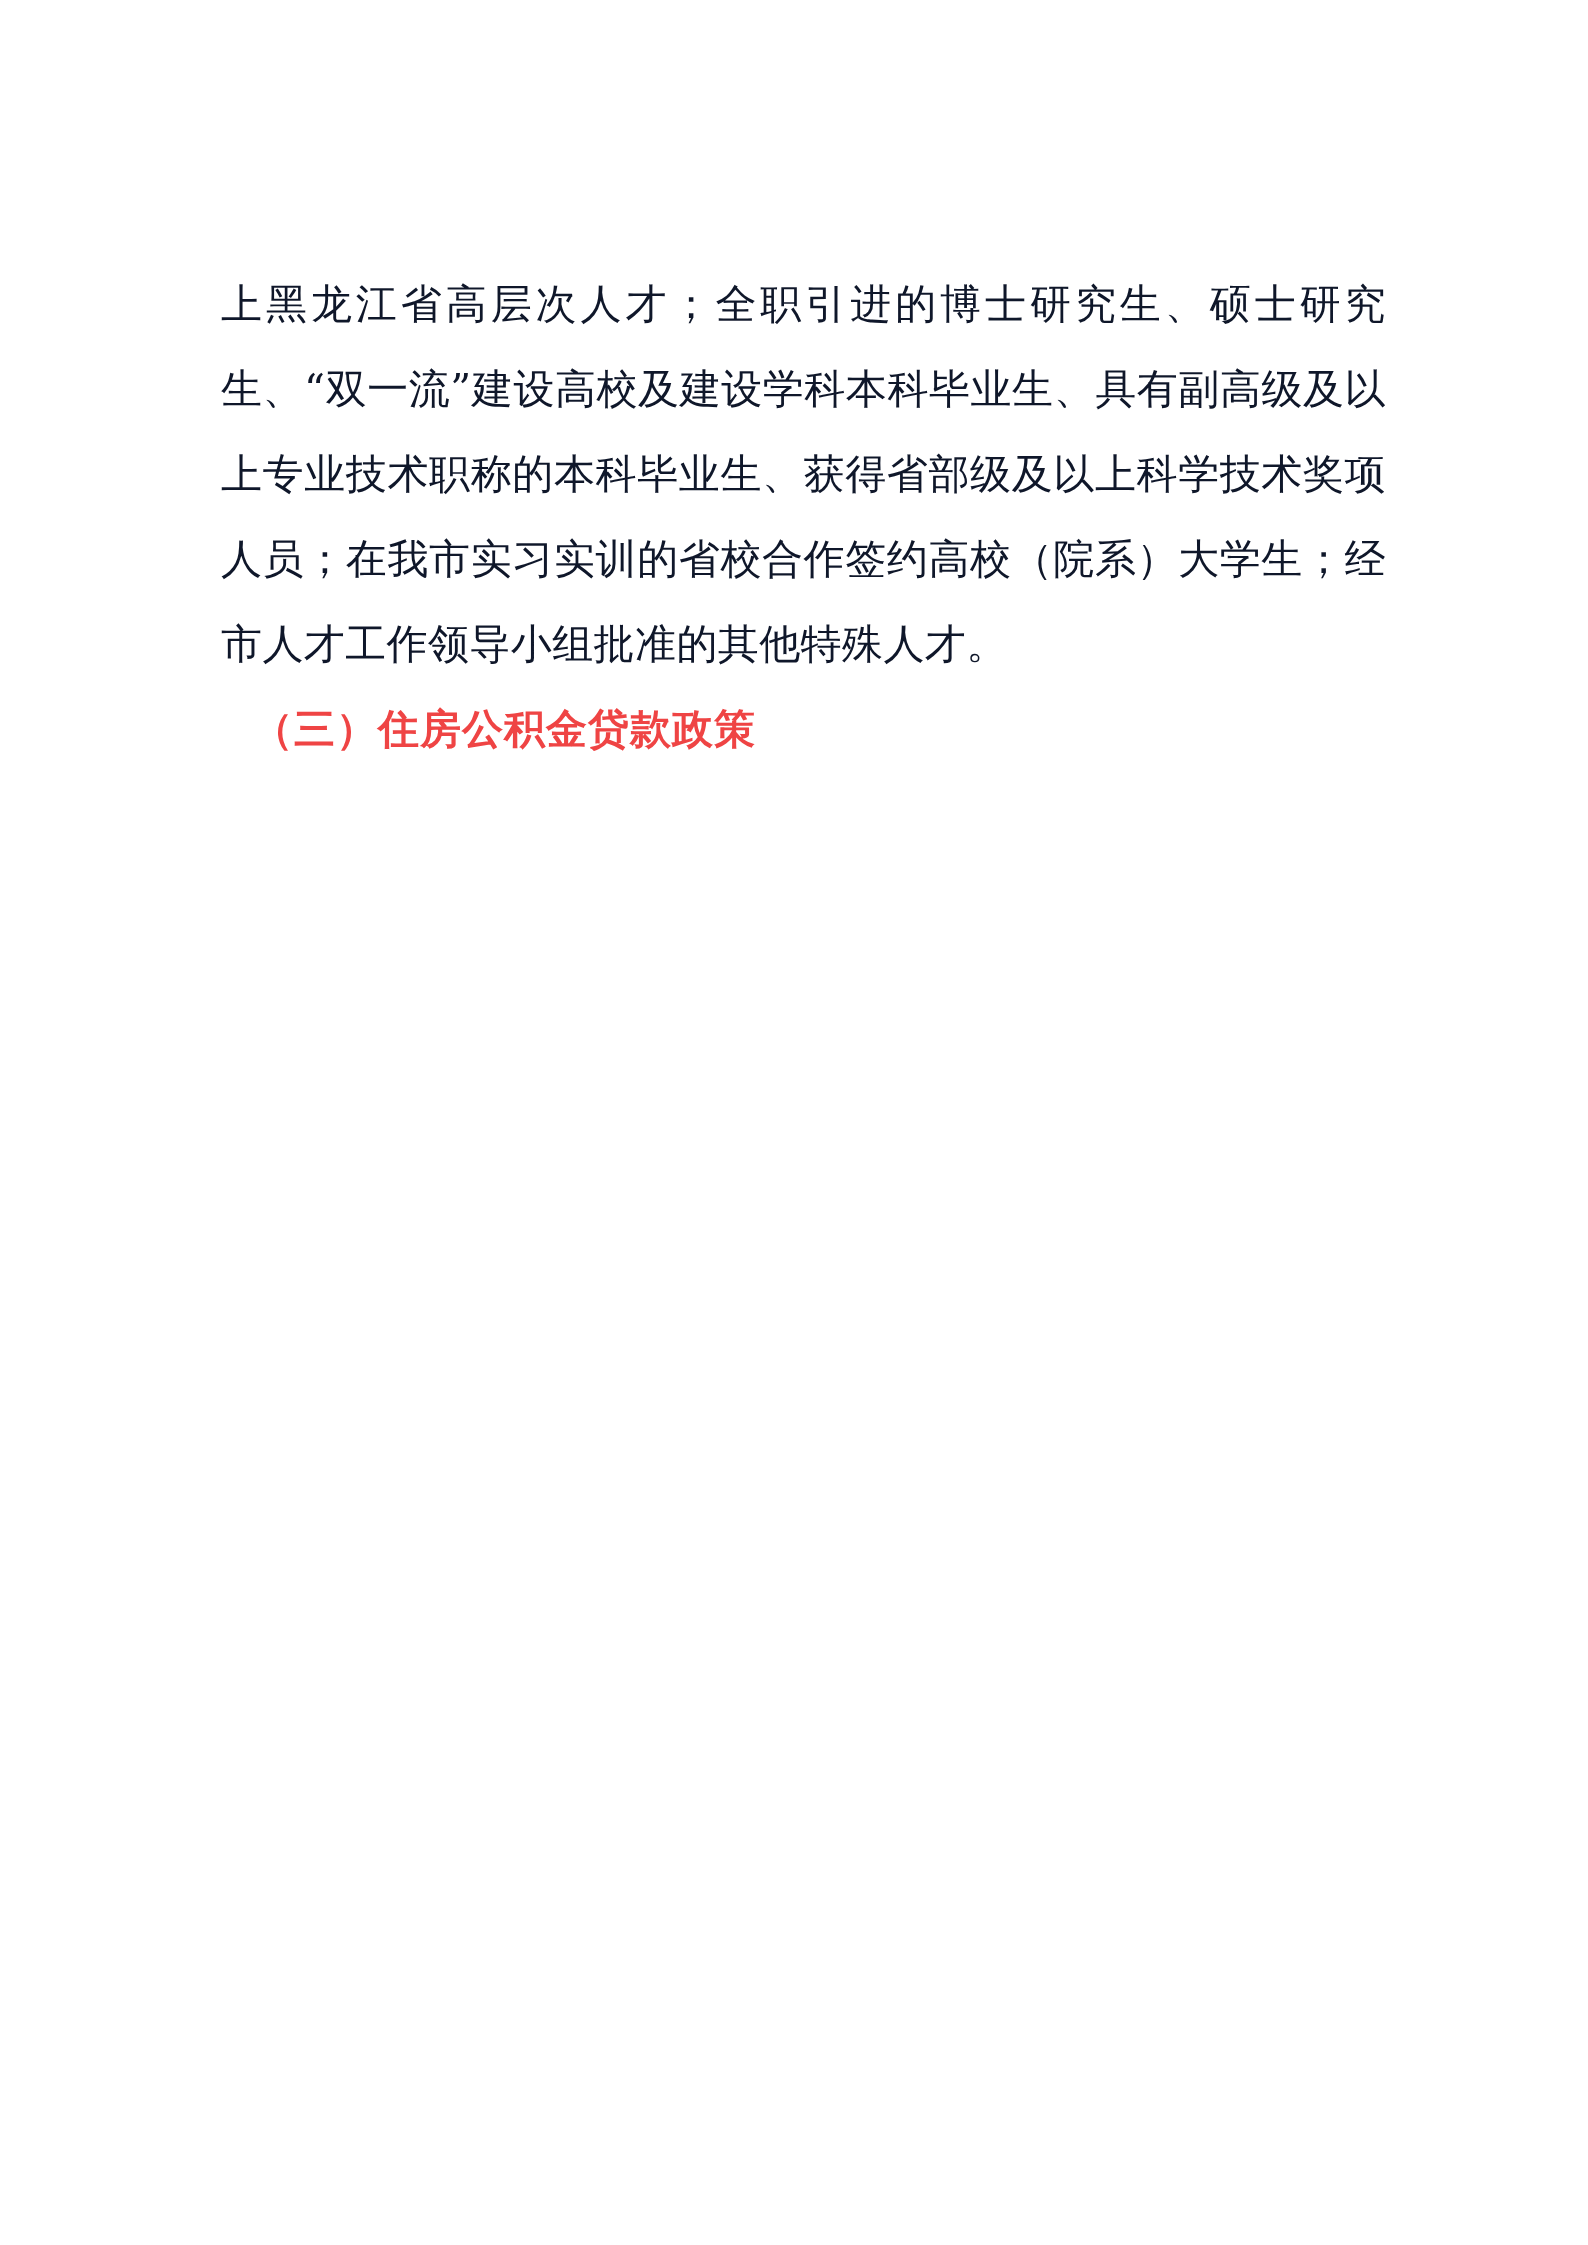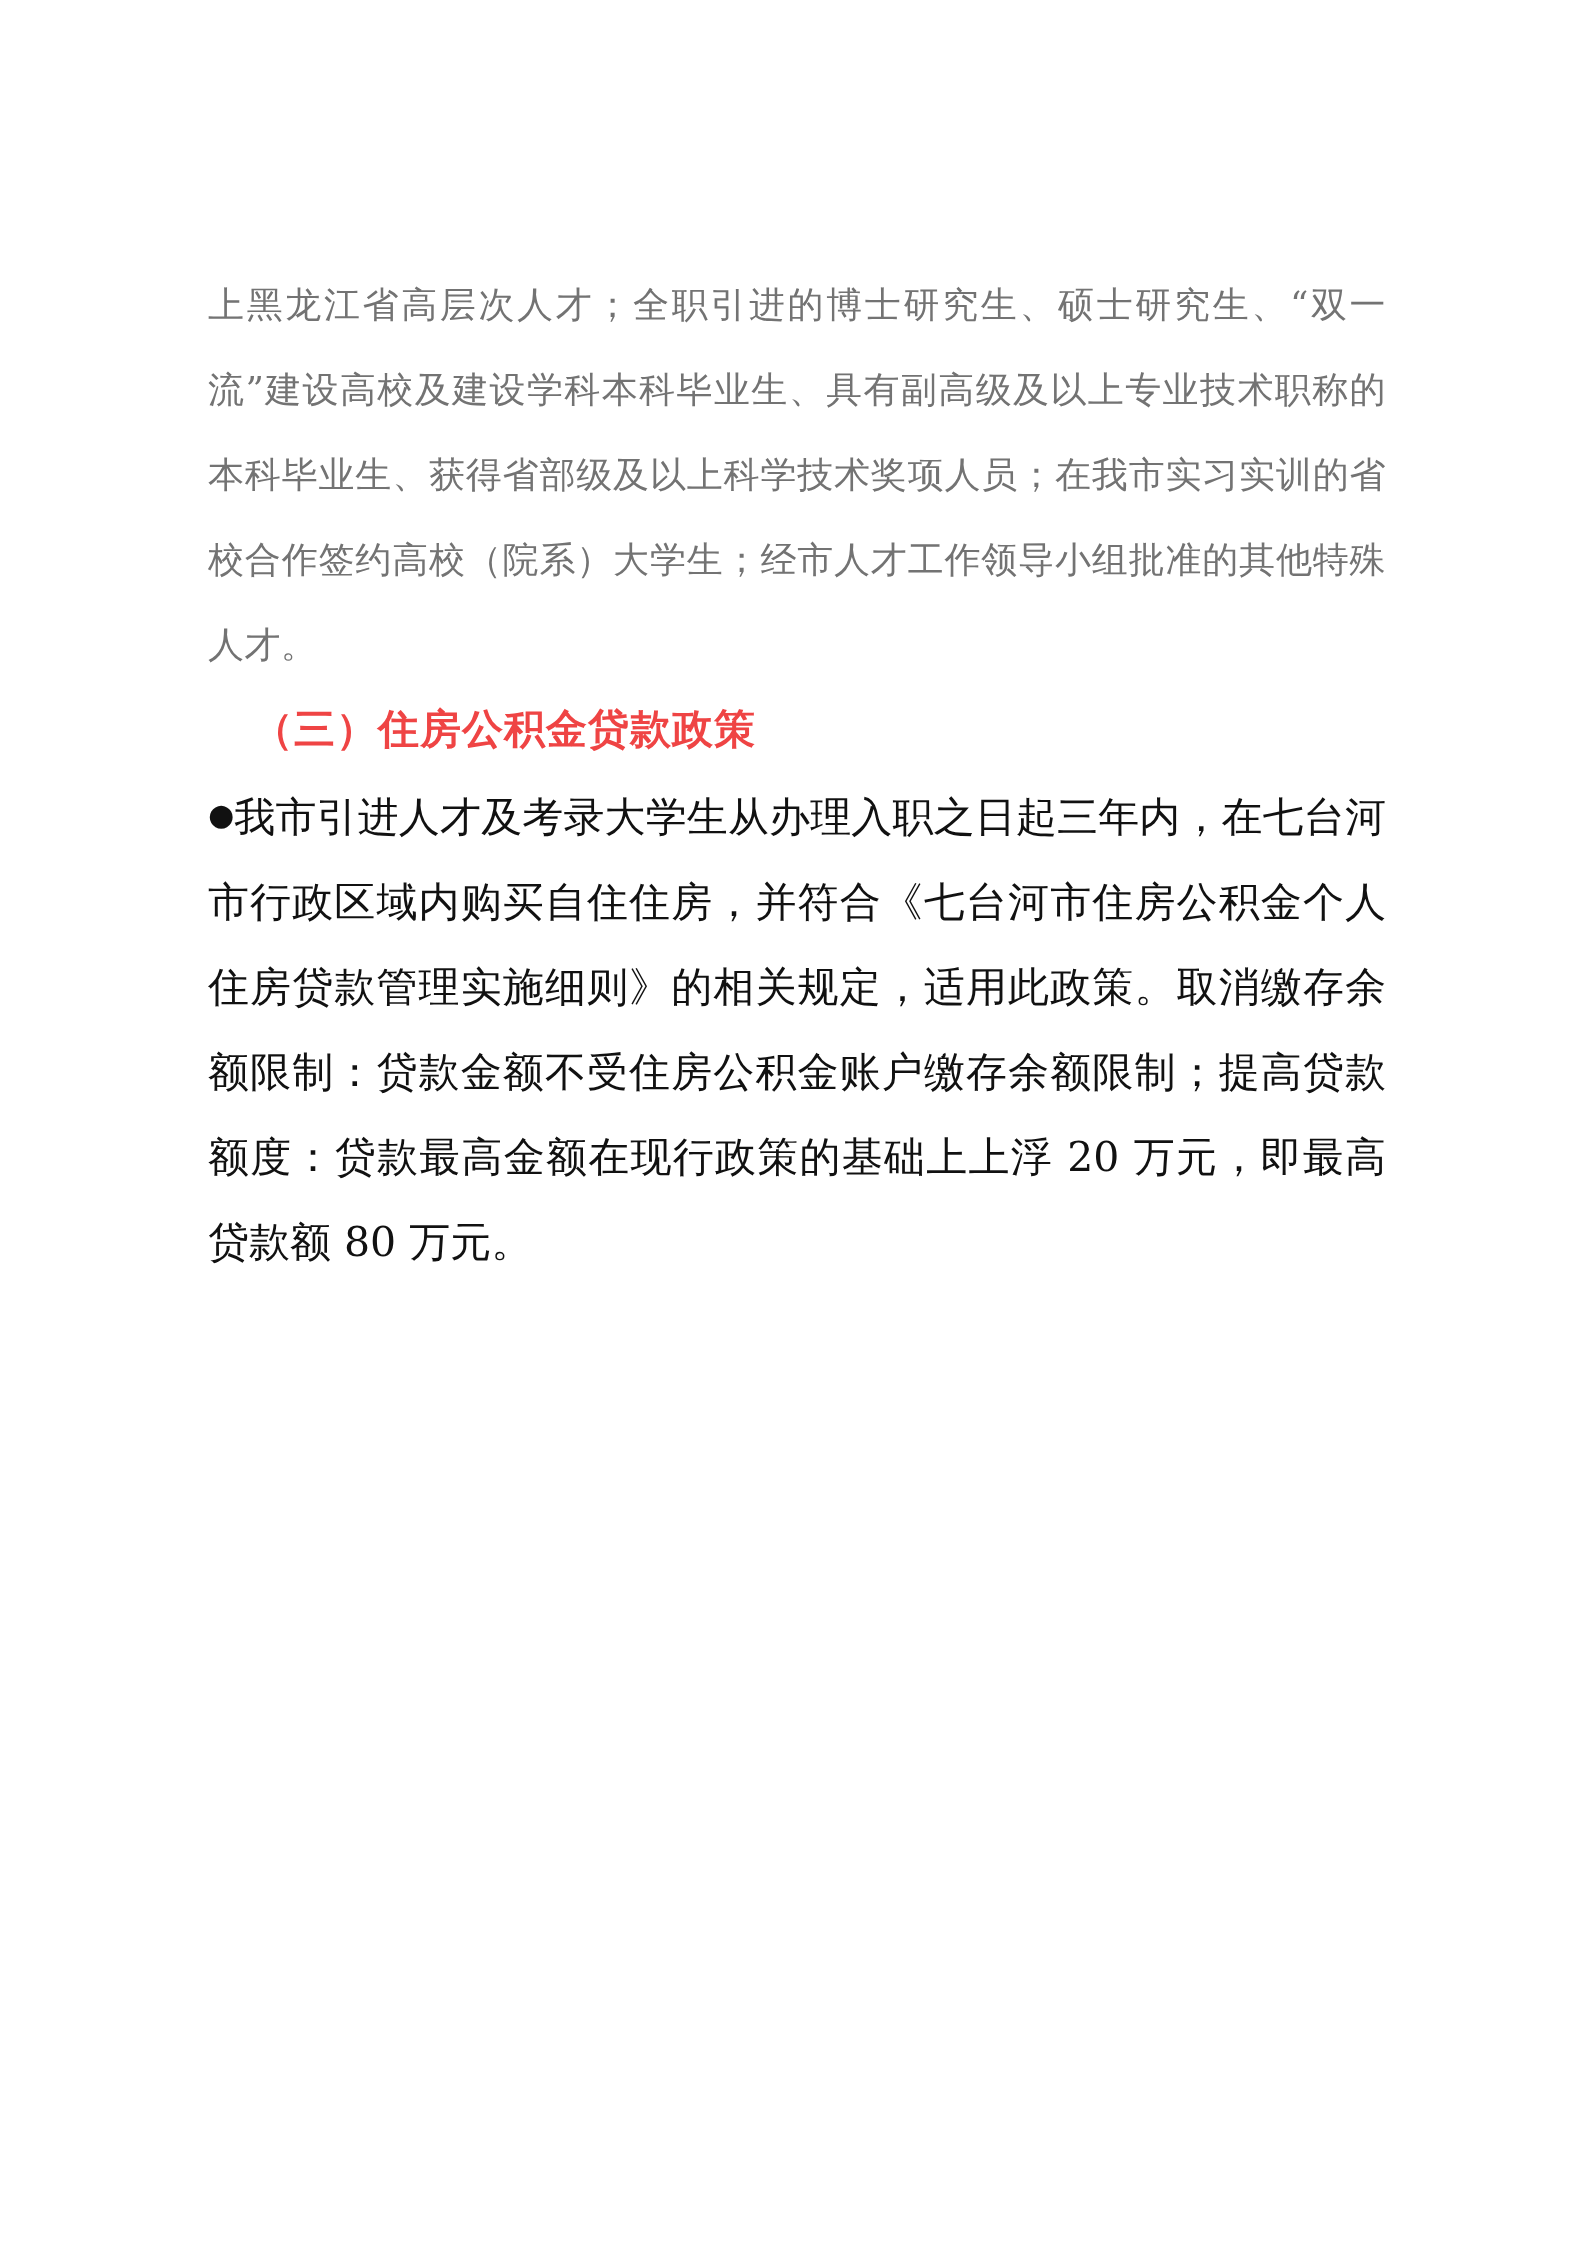--- a/index.html
+++ b/index.html
@@ -23,27 +23,27 @@
     height: 2245px;
     background: #ffffff;
   }
   .content {
     position: absolute;
     left: 208px;
     top: 262px;
     width: 1178px;
   }
   .para {
-    font-size: 36px;
+    font-size: 41px;
     line-height: 85px;
     text-align: justify;
     text-justify: inter-ideograph;
     letter-spacing: 0.4px;
-    margin: 0 0 0 0;
-    color: #737373;
+    margin: 0 0 0 13px;
+    color: #0f172a;
   }
   .para.cont {
     text-indent: 0;
   }
   .heading {
     font-size: 41px;
     line-height: 85px;
     font-weight: bold;
     letter-spacing: 1px;
     color: #ef4444;
@@ -69,20 +69,19 @@
 </head>
 <body>
 
 <div class="page">
   <div class="content">
 
     <p class="para cont">上黑龙江省高层次人才；全职引进的博士研究生、硕士研究生、“双一流”建设高校及建设学科本科毕业生、具有副高级及以上专业技术职称的本科毕业生、获得省部级及以上科学技术奖项人员；在我市实习实训的省校合作签约高校（院系）大学生；经市人才工作领导小组批准的其他特殊人才。</p>
 
     <h2 class="heading sub">（三）住房公积金贷款政策</h2>
 
-    <p class="bullet-para"><span class="dot">●</span><span>我市引进人才及考录大学生从办理入职之日起三年内，在七台河市行政区域内购买自住住房，并符合《七台河市住房公积金个人住房贷款管理实施细则》的相关规定，适用此政策。取消缴存余额限制：贷款金额不受住房公积金账户缴存余额限制；提高贷款额度：贷款最高金额在现行政策的基础上上浮 20 万元，即最高贷款额 80 万元。</span></p>
 
 
 
 
 
   </div>
 </div>
 
 </body></html>

